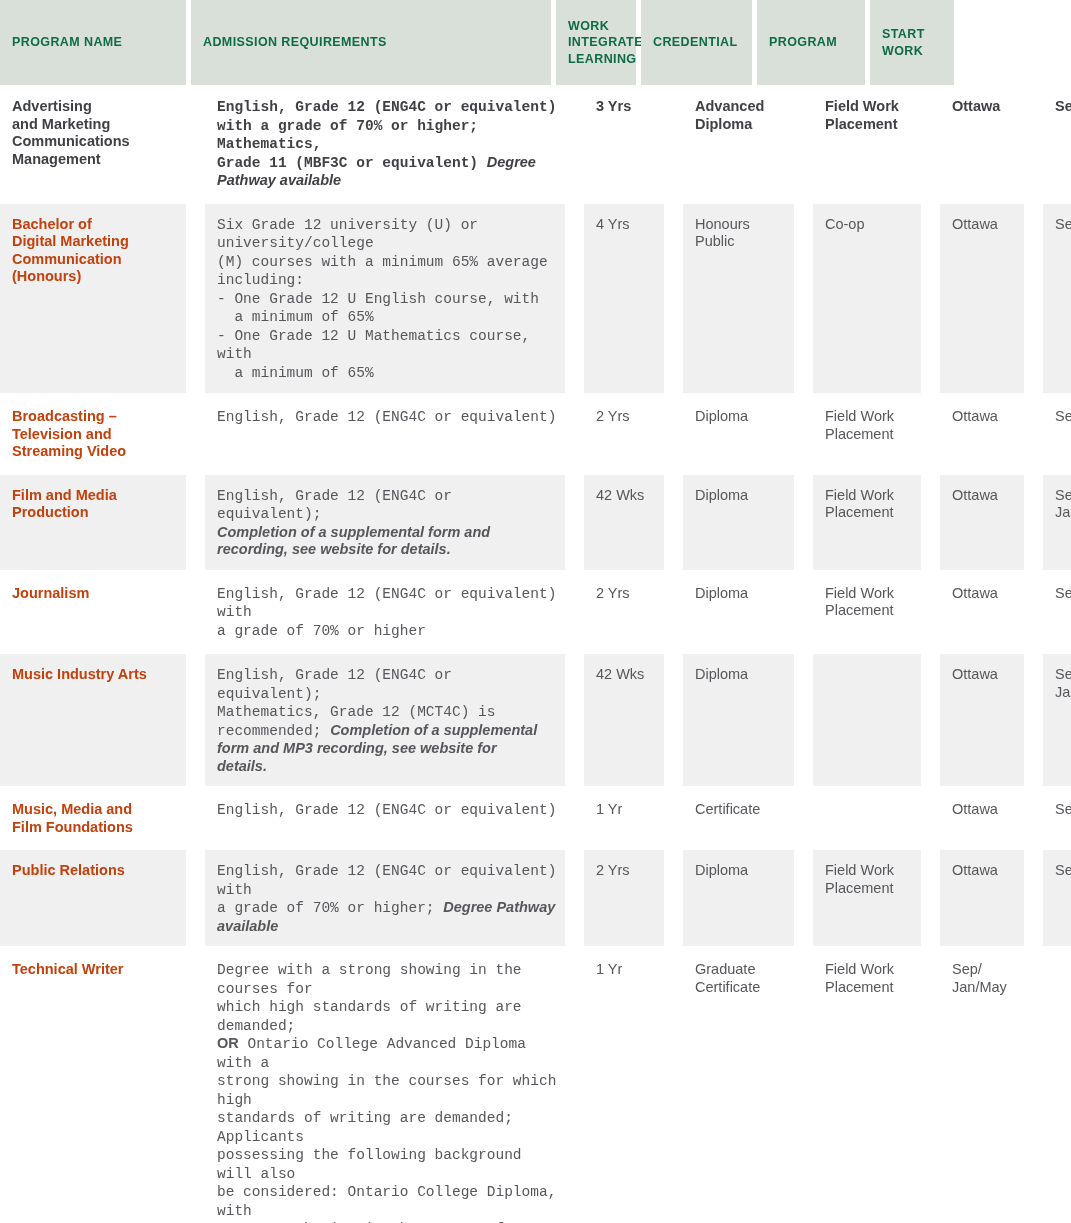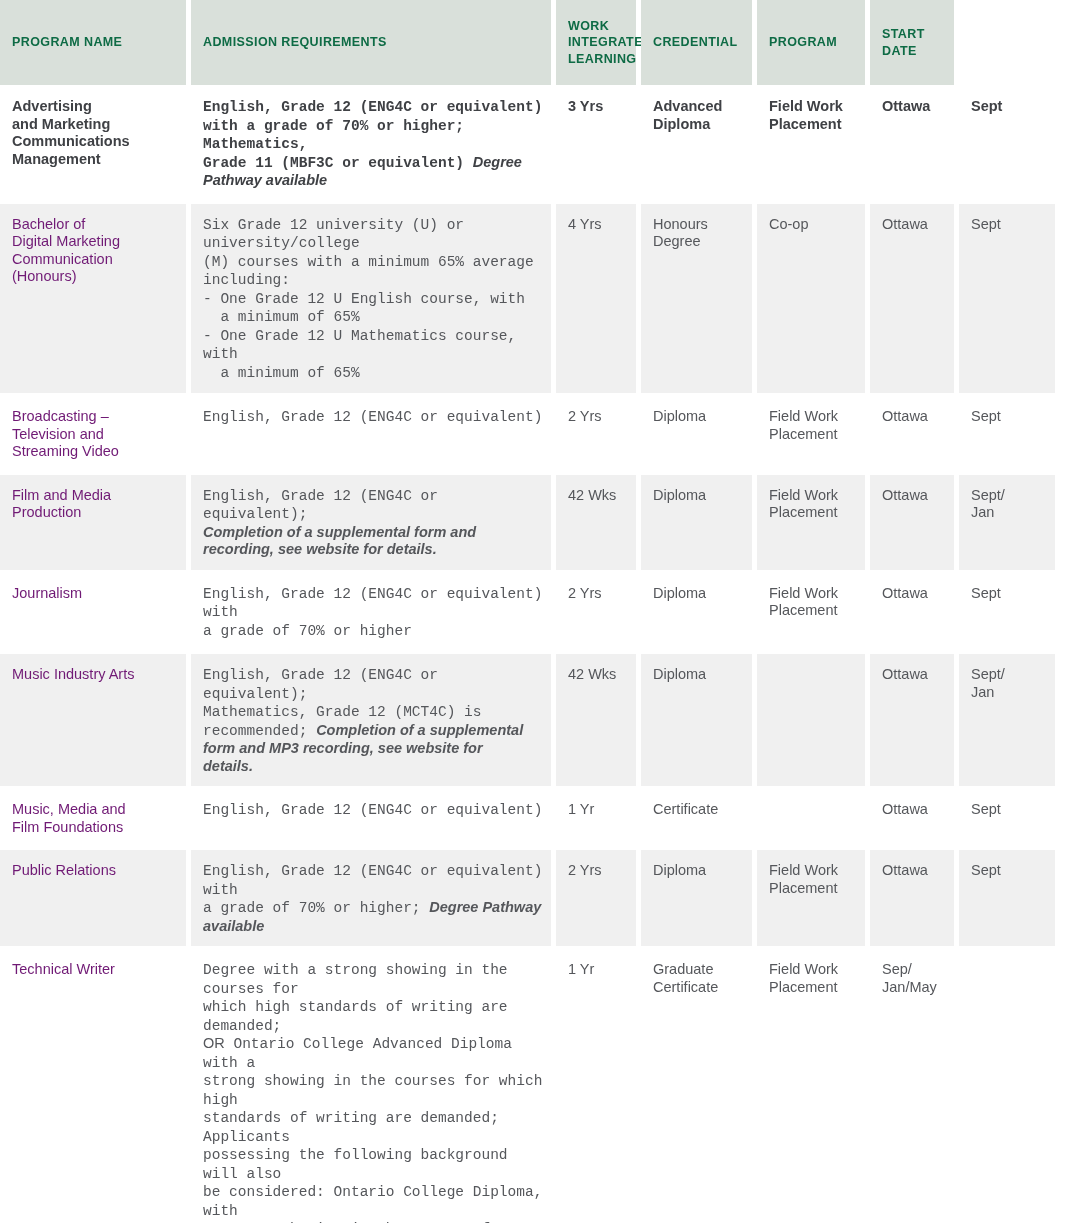--- a/index.html
+++ b/index.html
@@ -39,56 +39,56 @@
     display: flex;
     align-items: center;
     padding: 8px 6px 8px 12px;
     white-space: pre-line;
   }
 
   
   .row {
     display: grid;
     grid-template-columns: 186px 360px 80px 111px 108px 84px 96px;
-    column-gap: 5px;
+    column-gap: 19px;
     width: 1055px;
     margin-top: 3px;
   }
   .row:first-child { margin-top: 1px; }
   .cell {
     padding: 12px 6px 11px 12px;
     font-size: 14.5px;
     line-height: 17.5px;
     color: var(--body-text);
     white-space: pre-line;
   }
   .row.shaded .cell { background: var(--shaded-bg); }
-  .cell.program { font-weight: normal; color: #701a75; }
+  .cell.program { font-weight: bold; color: #c2410c; }
   .cell.admission { white-space: pre-wrap; }
   .row.emphasis .cell { font-weight: bold; color: #3f4145; }
   .seg-normal { font-weight: inherit; font-family: Liberation Mono, monospace; }
-  .seg-bold { font-weight: normal; }
+  .seg-bold { font-weight: bold; }
   .seg-bolditalic { font-weight: bold; font-style: italic; }
 </style>
 </head>
 <body>
 
 <div class="page">
   <div class="program-table">
 
     <div class="header-row">
       <div class="header-cell">PROGRAM NAME</div>
       <div class="header-cell">ADMISSION REQUIREMENTS</div>
       <div class="header-cell">WORK
 INTEGRATED
 LEARNING</div>
       <div class="header-cell">CREDENTIAL</div>
       <div class="header-cell">PROGRAM</div>
       <div class="header-cell">START
-DATE</div>
+WORK</div>
     </div>
 
     <div>
         <div class="row emphasis">
     <div class="cell program">Advertising
 and Marketing
 Communications
 Management</div>
     <div class="cell admission"><span class="seg-normal">English, Grade 12 (ENG4C or equivalent)
 with a grade of 70% or higher; Mathematics,
@@ -109,21 +109,21 @@
 (Honours)</div>
     <div class="cell admission"><span class="seg-normal">Six Grade 12 university (U) or university/college
 (M) courses with a minimum 65% average
 including:
 - One Grade 12 U English course, with
   a minimum of 65%
 - One Grade 12 U Mathematics course, with
   a minimum of 65%</span></div>
     <div class="cell length">4 Yrs</div>
     <div class="cell credential">Honours
-Degree</div>
+Public</div>
     <div class="cell wil">Co-op</div>
     <div class="cell campus">Ottawa</div>
     <div class="cell start">Sept</div>
   </div>
         <div class="row">
     <div class="cell program">Broadcasting –
 Television and
 Streaming Video</div>
     <div class="cell admission"><span class="seg-normal">English, Grade 12 (ENG4C or equivalent)</span></div>
     <div class="cell length">2 Yrs</div>

